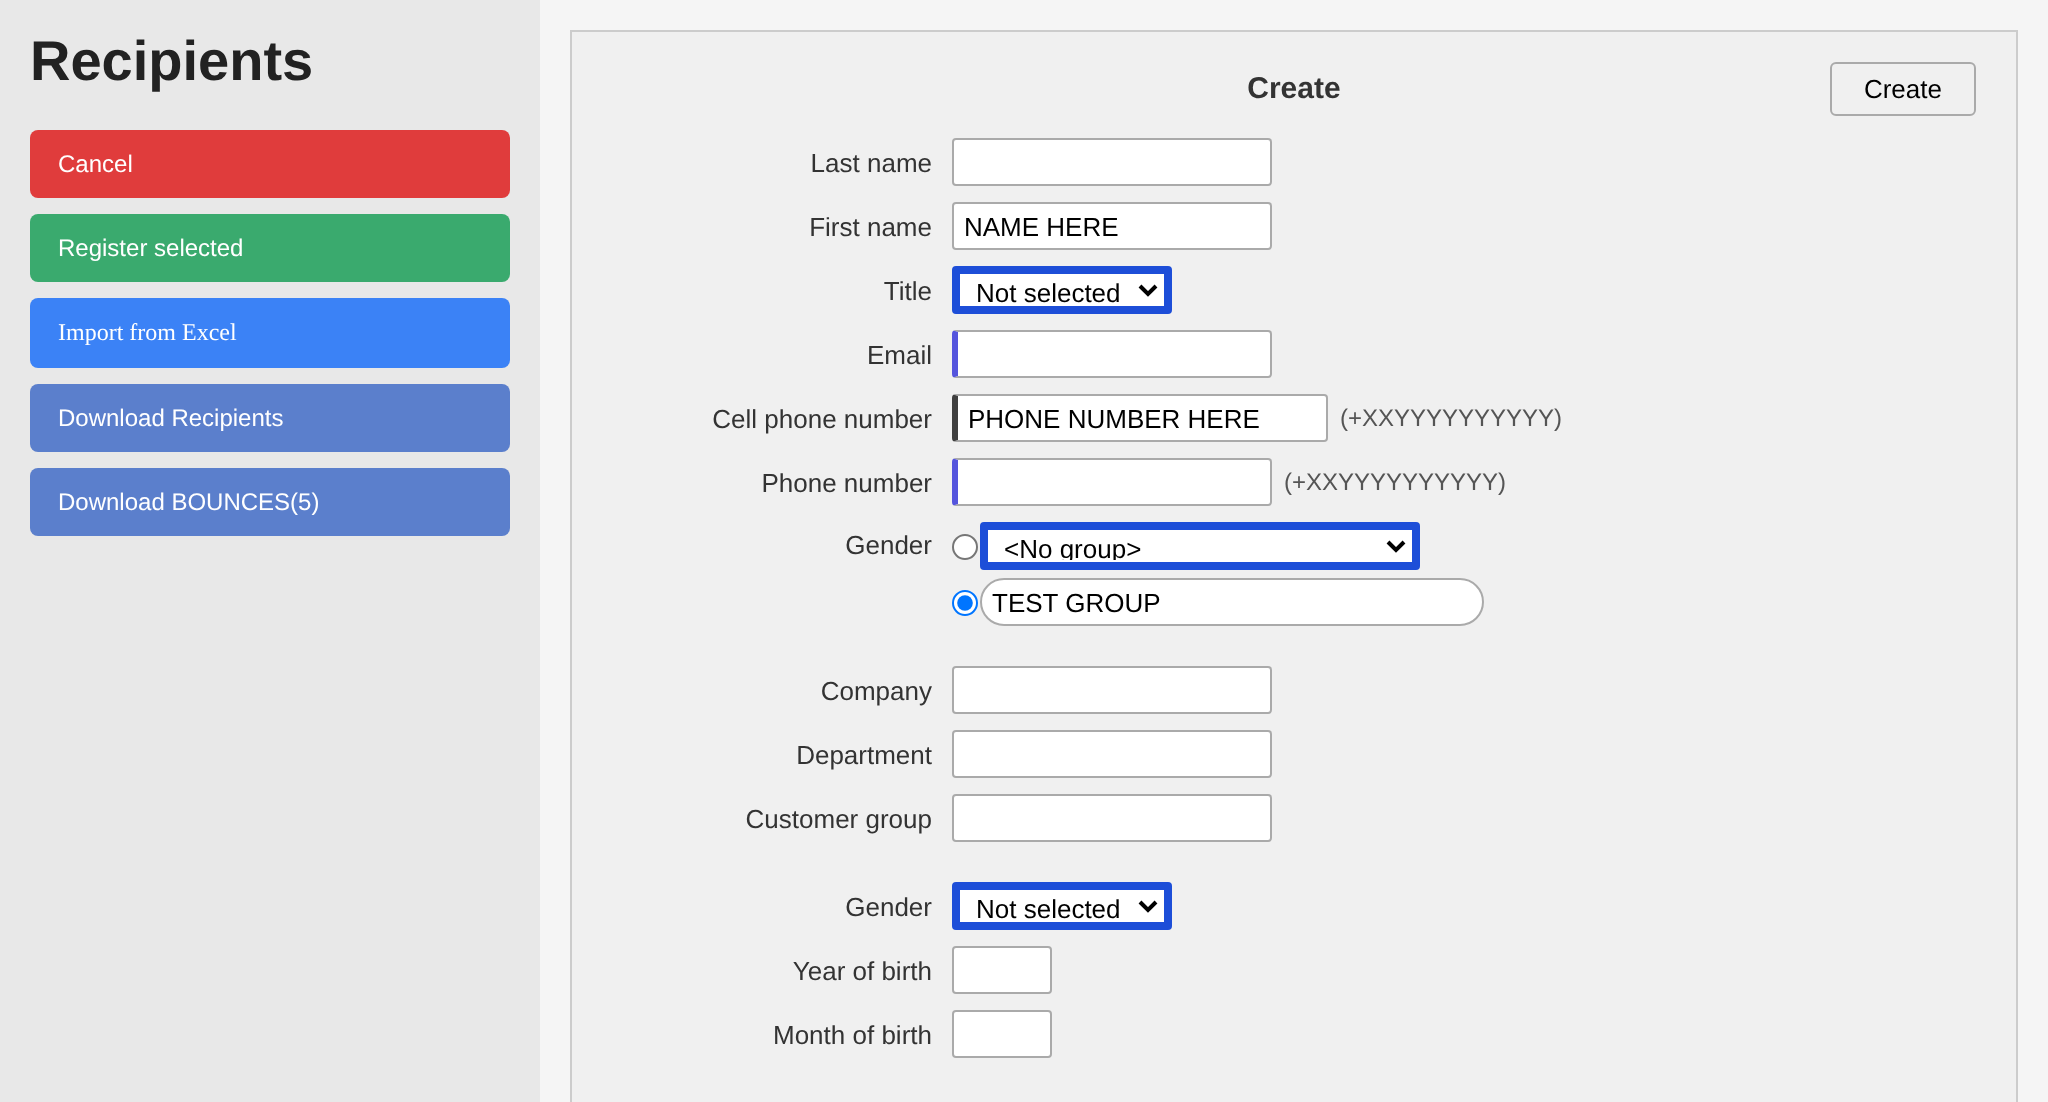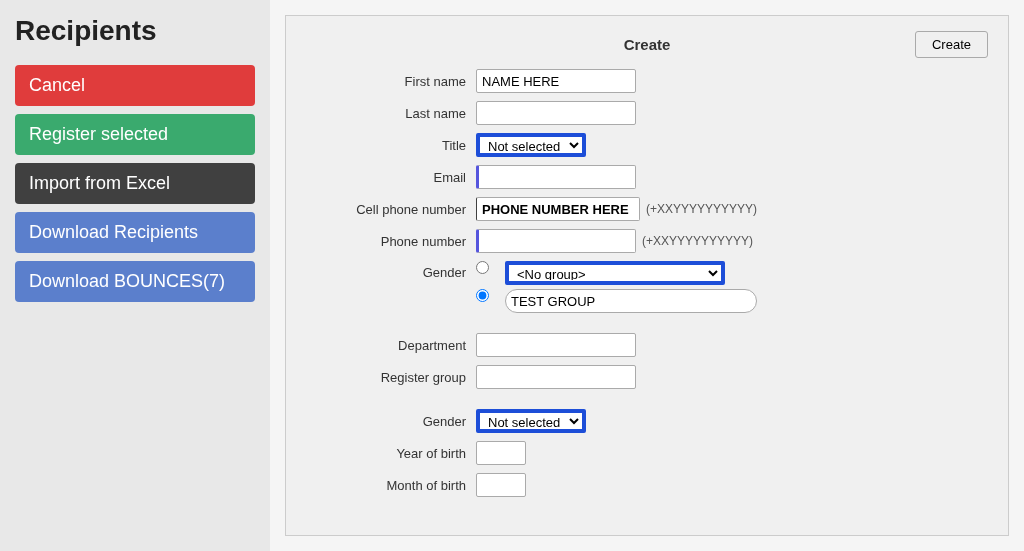--- a/index.html
+++ b/index.html
@@ -27,28 +27,28 @@
       margin-bottom: 18px;
     }
     .sidebar-btn {
       display: block;
       width: 100%;
       padding: 10px 14px;
       margin-bottom: 8px;
       border: none;
       border-radius: 4px;
       color: #fff;
-      font-size: 18px;
+      font-size: 12px;
       font-weight: 500;
       cursor: pointer;
       text-align: left;
     }
     .btn-cancel { background-color: #e03c3c; }
     .btn-register { background-color: #3aaa6e; }
-    .btn-import { background-color: #404040; }
+    .btn-import { background-color: #3b82f6; font-family: Liberation Serif, serif; }
     .btn-download { background-color: #5b7fcc; }
     .btn-bounces { background-color: #5b7fcc; }
 
     .main-content {
       flex: 1;
       background-color: #f5f5f5;
       padding: 15px;
     }
     .form-card {
       background-color: #f0f0f0;
@@ -90,21 +90,21 @@
       height: 24px;
       border: 1px solid #aaa;
       border-radius: 2px;
       padding: 2px 5px;
       font-size: 13px;
       background: #fff;
     }
     .input-name { width: 160px; }
     .input-last { width: 160px; }
     .input-email { width: 160px; border-left: 3px solid #5555dd; }
-    .input-phone { width: 164px; border-left: 1px solid #404040; font-weight: bold; }
+    .input-phone { width: 188px; border-left: 3px solid #404040; }
     .input-phone2 { width: 160px; border-left: 3px solid #5555dd; }
     .input-company { width: 160px; }
     .input-small { width: 50px; }
 
     select.form-select {
       height: 24px;
       border: 4px solid #1d4ed8;
       border-radius: 2px;
       padding: 1px 4px;
       font-size: 13px;
@@ -120,22 +120,22 @@
       font-size: 12px;
     }
 
     .group-section {
       display: flex;
       flex-direction: column;
       gap: 4px;
     }
     .group-row {
       display: flex;
-      align-items: flex-start;
-      gap: 16px;
+      align-items: center;
+      gap: 1px;
     }
     .group-text-input {
       height: 24px;
       width: 252px;
       border: 1px solid #aaa;
       border-radius: 12px;
       padding: 2px 5px;
       font-size: 13px;
       background: #fff;
     }
@@ -150,36 +150,36 @@
 <body>
 
 <div class="page-wrapper">
 
   <div class="sidebar">
     <h1>Recipients</h1>
     <button class="sidebar-btn btn-cancel">Cancel</button>
     <button class="sidebar-btn btn-register">Register selected</button>
     <button class="sidebar-btn btn-import">Import from Excel</button>
     <button class="sidebar-btn btn-download">Download Recipients</button>
-    <button class="sidebar-btn btn-bounces">Download BOUNCES(7)</button>
+    <button class="sidebar-btn btn-bounces">Download BOUNCES(5)</button>
   </div>
 
   <div class="main-content">
     <div class="form-card">
       <div class="form-title">Create</div>
       <button class="create-btn-top">Create</button>
 
       <div class="form-row">
+        <label class="form-label">Last name</label>
+        <input class="form-input input-last" type="text" style="">
+      </div>
+
+      <div class="form-row">
         <label class="form-label">First name</label>
         <input class="form-input input-name" type="text" value="NAME HERE" style="">
-      </div>
-
-      <div class="form-row">
-        <label class="form-label">Last name</label>
-        <input class="form-input input-last" type="text" style="">
       </div>
 
       <div class="form-row">
         <label class="form-label">Title</label>
         <select class="form-select select-title">
           <option>Not selected</option>
           <option>Mr.</option>
           <option>Ms.</option>
           <option>Dr.</option>
         </select>
@@ -213,29 +213,33 @@
           </div>
           <div class="group-row">
             <input type="radio" name="group" checked="" style="">
             <input class="group-text-input" type="text" value="TEST GROUP" style="">
           </div>
         </div>
       </div>
 
       <div class="spacer"></div>
 
+      <div class="form-row">
+        <label class="form-label">Company</label>
+        <input class="form-input input-company" type="text" style="">
+      </div>
 
 
       <div class="form-row">
         <label class="form-label">Department</label>
         <input class="form-input input-company" type="text" style="">
       </div>
 
       <div class="form-row">
-        <label class="form-label">Register group</label>
+        <label class="form-label">Customer group</label>
         <input class="form-input input-company" type="text" style="">
       </div>
 
       <div class="spacer"></div>
 
       <div class="form-row">
         <label class="form-label">Gender</label>
         <select class="form-select select-gender">
           <option>Not selected</option>
           <option>Male</option>

